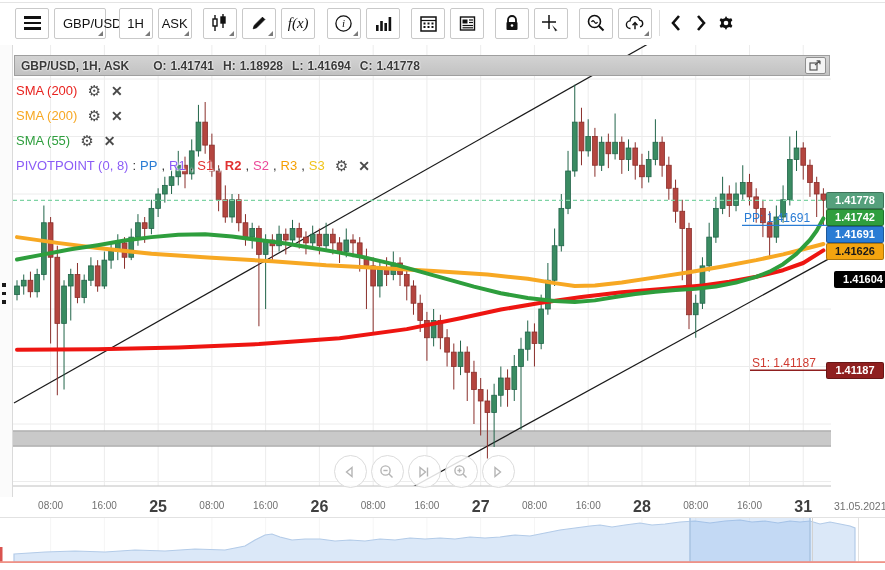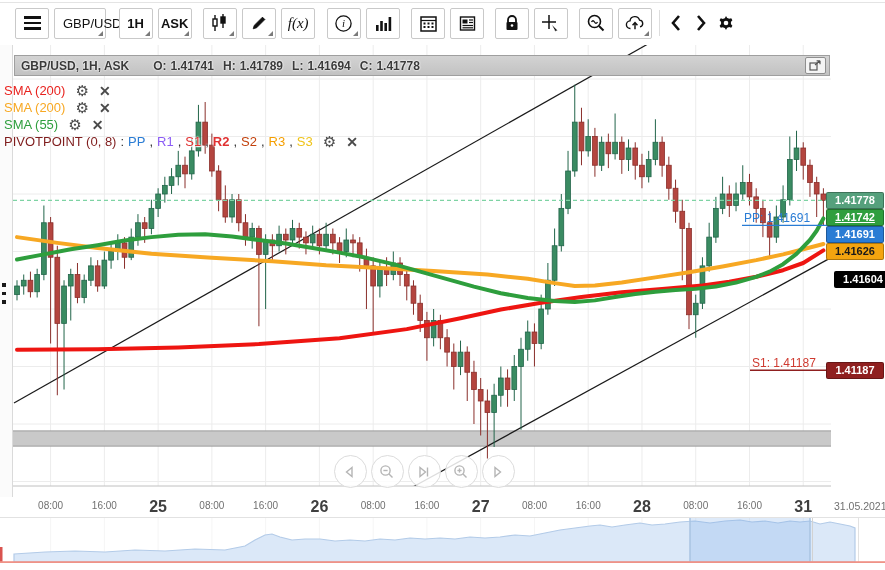--- a/index.html
+++ b/index.html
@@ -5,42 +5,42 @@
   html,body{margin:0;padding:0;background:#fff;}
   *{box-sizing:border-box;}
   .stage{position:relative;width:885px;height:570px;overflow:hidden;background:#fff;
          font-family:"Liberation Sans",sans-serif;}
   .topline{position:absolute;left:0;top:2px;width:100%;height:1px;background:#e4e4e4;}
   
   .toolbar{position:absolute;left:0;top:7px;width:736px;height:32px;display:flex;align-items:center;gap:5px;padding-left:15px;}
   .tbtn{height:31px;min-width:34px;border:1px solid #c9c9c9;border-radius:2px;background:#fff;
         display:flex;align-items:center;justify-content:center;position:relative;cursor:pointer;padding:0 6px;}
   .tbtn.noborder{border:none;min-width:20px;padding:0 2px;}
-  .tbtn .lbl{font-size:13px;color:#111;font-weight:700;}
+  .tbtn .lbl{font-size:13px;color:#111;font-weight:400;}
   .tbtn.sym{width:112px;justify-content:flex-start;padding-left:8px;}
   .corner{position:absolute;right:2px;bottom:2px;width:0;height:0;
           border-left:5px solid transparent;border-bottom:5px solid #7a7a7a;}
   .tdiv{width:1px;height:26px;background:#ddd;margin:0 2px;}
   .ham{display:flex;flex-direction:column;gap:3px;}
   .ham div{width:17px;height:2.5px;background:#111;}
   .fx{font-family:"Liberation Serif",serif;font-style:italic;font-size:15px;color:#111;}
   
   .left-strip{position:absolute;left:0;top:45px;width:13px;height:452px;background:#fbfbfb;border-right:1px solid #dadada;}
   .strip-handle{position:absolute;left:2px;top:238px;display:flex;flex-direction:column;gap:5px;cursor:pointer;}
   .strip-handle div{width:3.5px;height:3.5px;background:#1a1a1a;}
   #plot{position:absolute;left:13px;top:45px;}
   .header-band{position:absolute;left:14px;top:55px;width:816px;height:21px;
                background:linear-gradient(#d3d3d3,#c2c2c2);border:1px solid #9f9f9f;
                display:flex;align-items:center;padding-left:6px;gap:9px;
                font-size:12px;font-weight:700;color:#3a3a3a;
                text-shadow:0 0 2px #fff,0 0 2px #fff;}
   .header-band .grp{display:flex;gap:4px;}
   .detach{position:absolute;right:3px;top:1px;width:21px;height:17px;background:#f4f4f4;
           border:1px solid #8f8f8f;border-radius:2px;display:flex;align-items:center;justify-content:center;cursor:pointer;}
-  .legend{position:absolute;left:4px;top:82px;display:flex;flex-direction:column;
+  .legend{position:absolute;left:16px;top:82px;display:flex;flex-direction:column;gap:8px;
           font-size:13px;text-shadow:0 0 2px #fff,0 0 2px #fff,1px 1px 1px #fff;}
   .lrow{display:flex;align-items:center;gap:4px;height:17px;}
   .lgear,.lx{color:#4a4a4a;cursor:pointer;font-size:15px;margin-left:6px;text-shadow:none;}
   .lx{font-size:14px;font-weight:700;}
   
   .price-axis{position:absolute;left:831px;top:45px;width:54px;height:452px;border-left:1px solid #a8a8a8;background:#fff;}
   .ptick{position:absolute;left:8px;font-size:10.5px;color:#707070;}
   .xaxis{position:absolute;left:13px;top:497px;width:818px;height:18px;}
   .xl{position:absolute;transform:translateX(-50%);font-size:10px;color:#707070;top:3px;white-space:nowrap;}
   .xl.bold{font-size:16px;font-weight:700;color:#3f3f3f;top:1px;}
@@ -491,21 +491,21 @@
 
   <div class="header-band">
     <span>GBP/USD, 1H, ASK</span>
     <span style="width:6px"></span>
     <span class="grp">
         <span>O:</span>
         <span>1.41741</span>
       </span>
     <span class="grp">
         <span>H:</span>
-        <span>1.41789</span>
+        <span>1.18928</span>
       </span>
     <span class="grp">
         <span>L:</span>
         <span>1.41694</span>
       </span>
     <span class="grp">
         <span>C:</span>
         <span>1.41778</span>
       </span>
     <div class="detach">
@@ -526,43 +526,43 @@
         <span style="color: rgb(247, 168, 35);">SMA (200)</span>
         <span class="lgear">⚙</span>
         <span class="lx">✕</span>
       </div>
       <div class="lrow">
         <span style="color: rgb(46, 158, 61);">SMA (55)</span>
         <span class="lgear">⚙</span>
         <span class="lx">✕</span>
       </div>
       <div class="lrow">
-        <span style="color: #7f1d1d;">PIVOTPOINT (0, 8)</span>
+        <span style="color: #8b5cf6;">PIVOTPOINT (0, 8)</span>
         <span style="color: rgb(51, 51, 51);"> : </span>
         <span style="color: rgb(42, 124, 212);">PP</span>
         <span style="color: rgb(51, 51, 51);">, </span>
         <span style="color: #8b5cf6;">R1</span>
         <span style="color: rgb(51, 51, 51);">, </span>
         <span style="color: rgb(224, 49, 49);">S1</span>
         <span style="color: rgb(51, 51, 51);">, </span>
         <span style="color: rgb(224, 49, 49); font-weight: bold;">R2</span>
         <span style="color: rgb(51, 51, 51);">, </span>
-        <span style="color: #c2410c;">S2</span>
+        <span style="color: #ec4899;">S2</span>
         <span style="color: rgb(51, 51, 51);">, </span>
         <span style="color: rgb(245, 159, 0);">R3</span>
         <span style="color: rgb(51, 51, 51);">, </span>
         <span style="color: rgb(240, 196, 25);">S3</span>
         <span class="lgear">⚙</span>
         <span class="lx">✕</span>
       </div>
     </div>
 
   <div class="tags">
       <div class="tag" style="top: 146.825px; background: rgb(85, 160, 124); color: rgb(255, 255, 255); z-index: 2;">1.41778</div>
-      <div class="tag" style="top: 163.825px; background: rgb(47, 158, 62); color: rgb(255, 255, 255); z-index: 2; text-decoration: underline;">1.41742</div>
+      <div class="tag" style="top: 163.825px; background: rgb(47, 158, 62); color: rgb(255, 255, 255); z-index: 2;">1.41742</div>
       <div class="tag" style="top: 180.825px; background: rgb(42, 124, 212); color: rgb(255, 255, 255); z-index: 2;">1.41691</div>
       <div class="tag" style="top: 197.825px; background: rgb(243, 164, 15); color: rgb(26, 26, 26); z-index: 2;">1.41626</div>
       <div class="tag" style="top: 226px; background: #000000; color: rgb(255, 255, 255); z-index: 1; margin-left: 8px;">1.41604</div>
       <div class="tag" style="top: 316.737px; background: rgb(143, 31, 31); color: rgb(255, 255, 255); z-index: 2;">1.41187</div>
     </div>
   <div class="xaxis">
       <div class="xl" style="left: 37.6px;">08:00</div>
       <div class="xl" style="left: 91.36px;">16:00</div>
       <div class="xl bold" style="left: 145.12px;">25</div>
       <div class="xl" style="left: 198.88px;">08:00</div>

